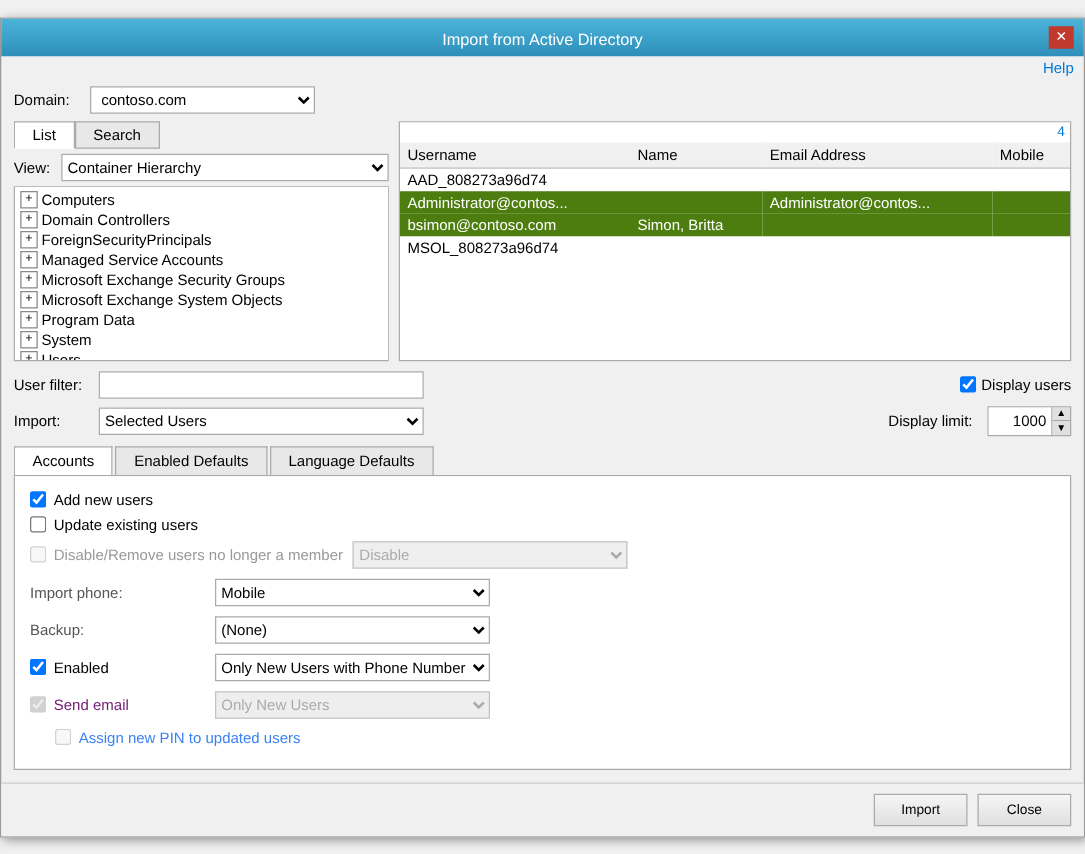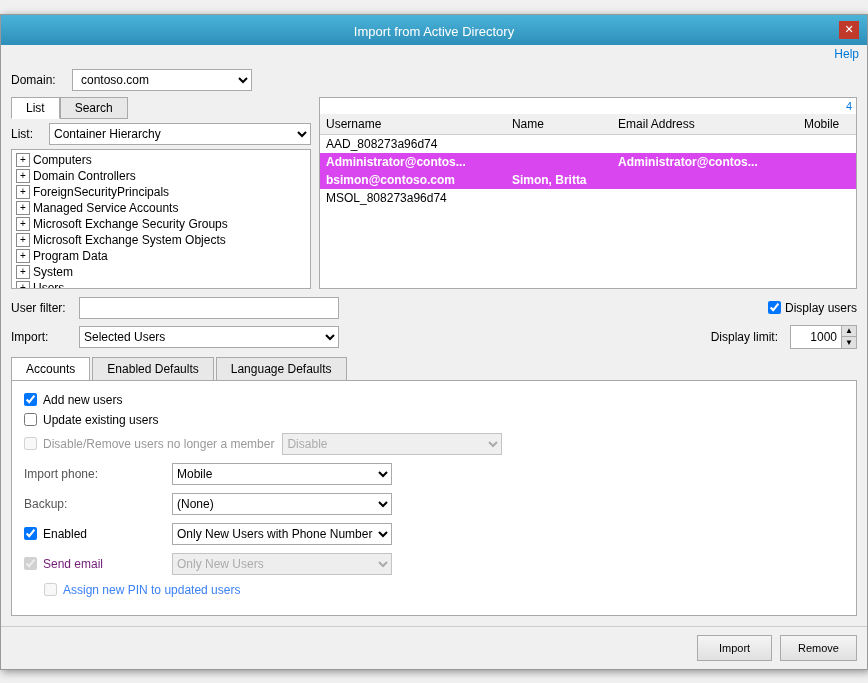--- a/index.html
+++ b/index.html
@@ -147,23 +147,22 @@
       background: #f0f0f0;
       border-bottom: 1px solid #ccc;
       padding: 3px 6px;
       text-align: left;
       font-weight: normal;
     }
     .user-table td {
       padding: 2px 6px;
     }
     .user-table tr.selected td {
-      background: #d946ef;
+      background: #4d7c0f;
       color: white;
-      font-weight: bold;
     }
     .col-counter {
       text-align: right;
       padding: 2px 4px;
       color: #0078d7;
       font-size: 11px;
       background: white;
     }
     .filter-label { min-width: 60px; }
     .filter-input {
@@ -307,21 +306,21 @@
     <div class="main-area">
 
       <div class="left-panel">
 
         <div class="tab-row">
           <button class="tab-btn active">List</button>
           <button class="tab-btn">Search</button>
         </div>
 
         <div class="view-row">
-          <span class="view-label">List:</span>
+          <span class="view-label">View:</span>
           <select class="view-select">
             <option>Container Hierarchy</option>
           </select>
         </div>
 
         <div class="tree-container">
           <div class="tree-item">
             <span class="tree-expander">+</span>
             <span>Computers</span>
           </div>
@@ -499,15 +498,15 @@
 
       <div class="checkbox-row" style="margin-left:20px;">
         <input type="checkbox" disabled="" id="assignPin" style="">
         <label for="assignPin" style="color:#3b82f6">Assign new PIN to updated users</label>
       </div>
     </div>
   </div>
 
   <div class="bottom-buttons">
     <button class="btn">Import</button>
-    <button class="btn">Remove</button>
+    <button class="btn">Close</button>
   </div>
 </div>
 
 </body></html>

